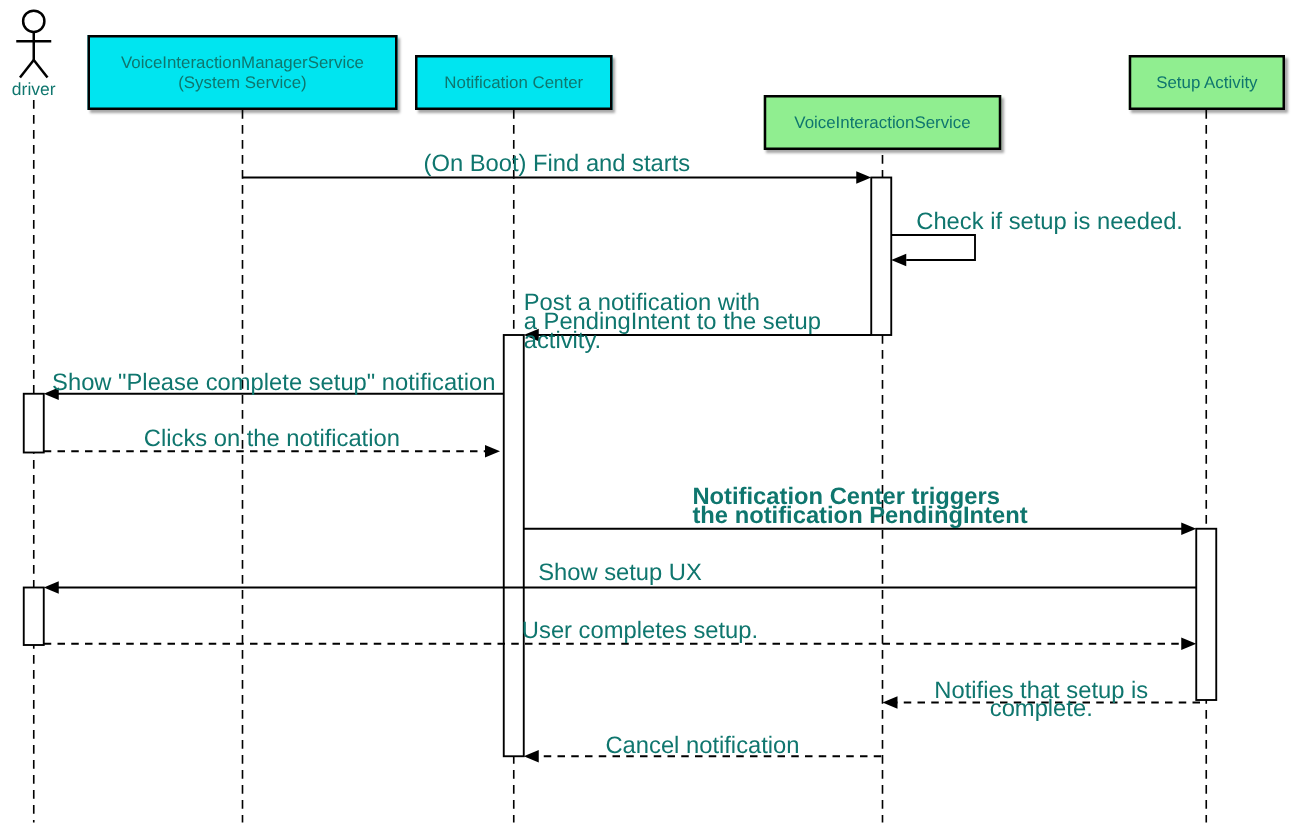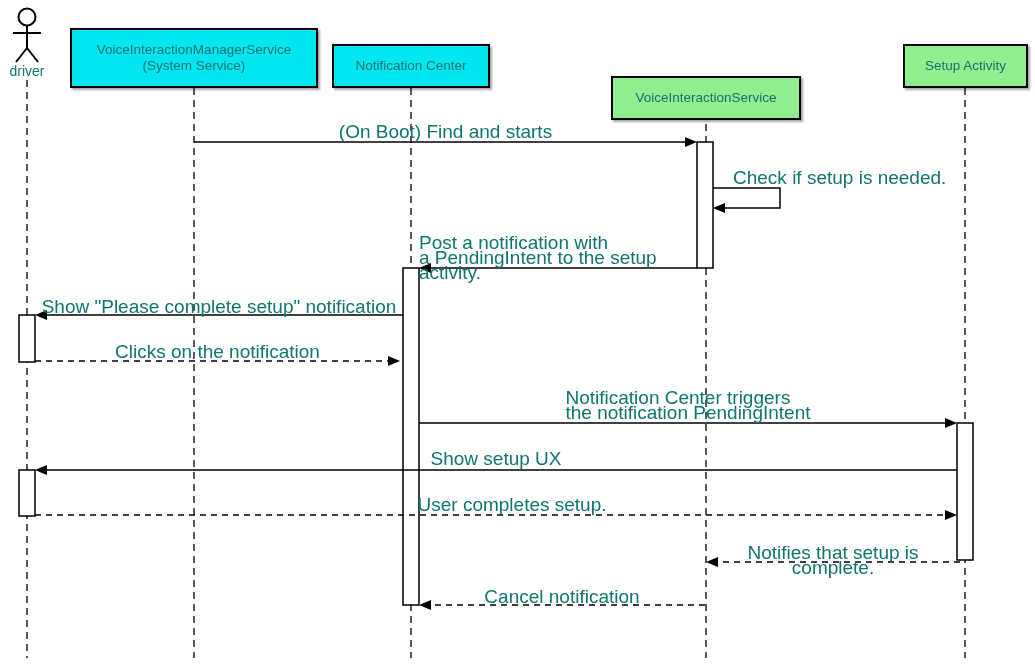--- a/index.html
+++ b/index.html
@@ -22,21 +22,21 @@
   .msg {
     position:absolute; font-size:19px; line-height:15px; white-space:pre-line;
   }
   .center { text-align:center; }
   .inner { display:inline-block; text-align:left; white-space:pre-line; }
   #m1  { left:194px; top:124px; width:503px; }
   #m2  { left:733px; top:170px; }
   #m3  { left:419px; top:235px; width:278px; }
   #m4  { left:35px;  top:299px; width:368px; }
   #m5  { left:35px;  top:344px; width:365px; }
-  #m6  { left:419px; top:390px; width:538px; }
+  #m6  { left:419px; top:390px; width:538px;font-weight:bold; }
   #m7  { left:35px;  top:451px; width:922px; }
   #m8  { left:35px;  top:497px; width:922px;padding-left:16px; }
   #m9  { left:706px; top:545px; width:254px; }
   #m10 { left:419px; top:589px; width:286px; }
   #actor-label { position:absolute; left:2px; top:63px; width:50px; text-align:center; font-size:14px; }
 </style>
 </head>
 <body>
 
 <div id="stage">

